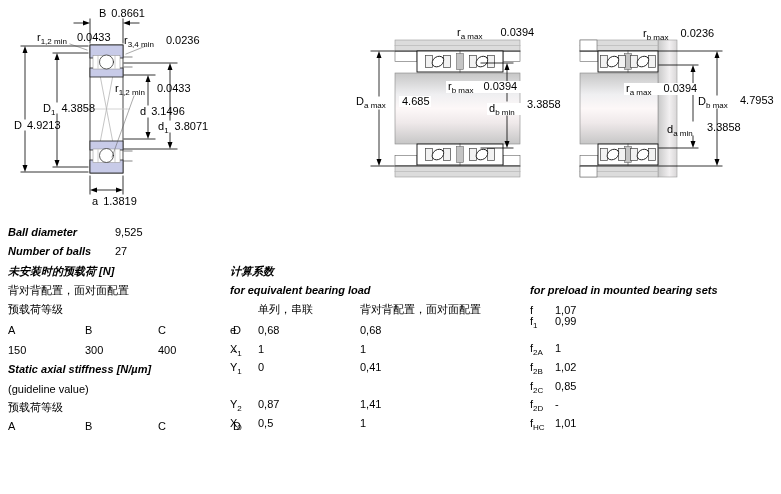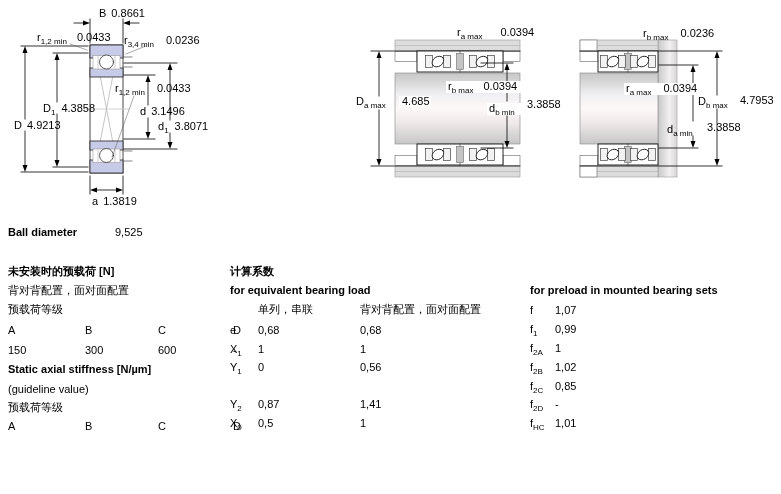--- a/index.html
+++ b/index.html
@@ -1,19 +1,19 @@
 <!DOCTYPE html>
 <html><head>
 <meta charset="utf-8">
 <style>
   html,body{margin:0;padding:0;background:#fff;}
   #page{position:relative;width:781px;height:436px;background:#fff;overflow:hidden;
         font-family:"Liberation Sans","DejaVu Sans",sans-serif;font-size:11px;color:#000;}
   .line{position:absolute;white-space:nowrap;font-size:11px;line-height:13px;}
-  .bold{font-weight:bold;}
+  .bold{font-weight:bold;font-style:italic;}
   sub{font-size:8px;line-height:0;}
   .col{display:inline-block;}
   .cA{width:77px;} .cB{width:73px;} .cC{width:75px;}
   .lblw{display:inline-block;width:107px;}
   .gsym{display:inline-block;width:52px;}
   .msym{display:inline-block;width:28px;}
   .mv1{display:inline-block;width:102px;}
   .rsym{display:inline-block;width:25px;}
   svg{position:absolute;left:0;top:0;}
   svg text{font-family:"Liberation Sans","DejaVu Sans",sans-serif;font-size:11px;fill:#000;}
@@ -234,47 +234,48 @@
     <text x="643" y="37"><tspan>r</tspan><tspan class="sub" dy="2.5">b max</tspan><tspan dy="-2.5" dx="12">0.0236</tspan></text>
     <text x="626" y="92"><tspan>r</tspan><tspan class="sub" dy="2.5">a max</tspan><tspan dy="-2.5" dx="12">0.0394</tspan></text>
     <text x="698" y="105"><tspan>D</tspan><tspan class="sub" dy="2.5">b max</tspan></text>
     <text x="740" y="104">4.7953</text>
     <text x="667" y="133"><tspan>d</tspan><tspan class="sub" dy="2.5">a min</tspan></text>
     <text x="707" y="131">3.3858</text>
   </g>
 </svg>
 
 <div class="line" style="left:8px;top:226px"><span class="lblw bold">Ball diameter</span><span>9,525</span></div>
+<div class="line" style="left:8px;top:245px"><span class="lblw bold">Number of balls</span><span>27</span></div>
 
 <div class="line bold" style="left:8px;top:265px">未安装时的预载荷 [N]</div>
 <div class="line" style="left:8px;top:284px">背对背配置，面对面配置</div>
 <div class="line" style="left:8px;top:303px">预载荷等级</div>
 <div class="line" style="left:8px;top:324px"><span class="col cA">A</span><span class="col cB">B</span><span class="col cC">C</span><span class="col">D</span></div>
-<div class="line" style="left:8px;top:344px"><span class="col cA">150</span><span class="col cB">300</span><span class="col cC">600</span><span class="col">-</span></div>
+<div class="line" style="left:8px;top:344px"><span class="col cA">150</span><span class="col cB">300</span><span class="col cC">400</span><span class="col">-</span></div>
 
 <div class="line bold" style="left:8px;top:363px">Static axial stiffness [N/µm]</div>
 <div class="line" style="left:8px;top:383px">(guideline value)</div>
 <div class="line" style="left:8px;top:401px">预载荷等级</div>
 <div class="line" style="left:8px;top:420px"><span class="col cA">A</span><span class="col cB">B</span><span class="col cC">C</span><span class="col">D</span></div>
 <div class="line" style="left:8px;top:437px"><span class="col cA">159</span><span class="col cB">144</span><span class="col cC">309</span><span class="col">-</span></div>
 
 <div class="line" style="left:8px;top:471px"><span class="gsym"><span>G</span><sub>ref</sub></span><span>-</span></div>
 
 <div class="line bold" style="left:230px;top:265px">计算系数</div>
 <div class="line" style="left:258px;top:303px"><span class="mv1">单列，串联</span><span>背对背配置，面对面配置</span></div>
 <div class="line bold" style="left:230px;top:284px">for equivalent bearing load</div>
 
 <div class="line" style="left:230px;top:324px"><span class="msym"><span>e</span><sub></sub></span><span class="mv1">0,68</span><span>0,68</span></div>
 <div class="line" style="left:230px;top:343px"><span class="msym"><span>X</span><sub>1</sub></span><span class="mv1">1</span><span>1</span></div>
-<div class="line" style="left:230px;top:361px"><span class="msym"><span>Y</span><sub>1</sub></span><span class="mv1">0</span><span>0,56</span></div>
+<div class="line" style="left:230px;top:361px"><span class="msym"><span>Y</span><sub>1</sub></span><span class="mv1">0</span><span>0,41</span></div>
 <div class="line" style="left:230px;top:398px"><span class="msym"><span>Y</span><sub>2</sub></span><span class="mv1">0,87</span><span>1,41</span></div>
 <div class="line" style="left:230px;top:417px"><span class="msym"><span>X</span><sub>0</sub></span><span class="mv1">0,5</span><span>1</span></div>
 
 <div class="line bold" style="left:530px;top:284px">for preload in mounted bearing sets</div>
 <div class="line" style="left:530px;top:304px"><span class="rsym"><span>f</span><sub></sub></span><span>1,07</span></div>
-<div class="line" style="left:530px;top:323px"><span class="rsym"><span>f</span><sub>1</sub></span><span>0,99</span></div>
+<div class="line" style="left:530px;top:315px"><span class="rsym"><span>f</span><sub>1</sub></span><span>0,99</span></div>
 <div class="line" style="left:530px;top:342px"><span class="rsym"><span>f</span><sub>2A</sub></span><span>1</span></div>
 <div class="line" style="left:530px;top:361px"><span class="rsym"><span>f</span><sub>2B</sub></span><span>1,02</span></div>
 <div class="line" style="left:530px;top:380px"><span class="rsym"><span>f</span><sub>2C</sub></span><span>0,85</span></div>
 <div class="line" style="left:530px;top:398px"><span class="rsym"><span>f</span><sub>2D</sub></span><span>-</span></div>
 <div class="line" style="left:530px;top:417px"><span class="rsym"><span>f</span><sub>HC</sub></span><span>1,01</span></div>
 
 </div>
 
 </body></html>

